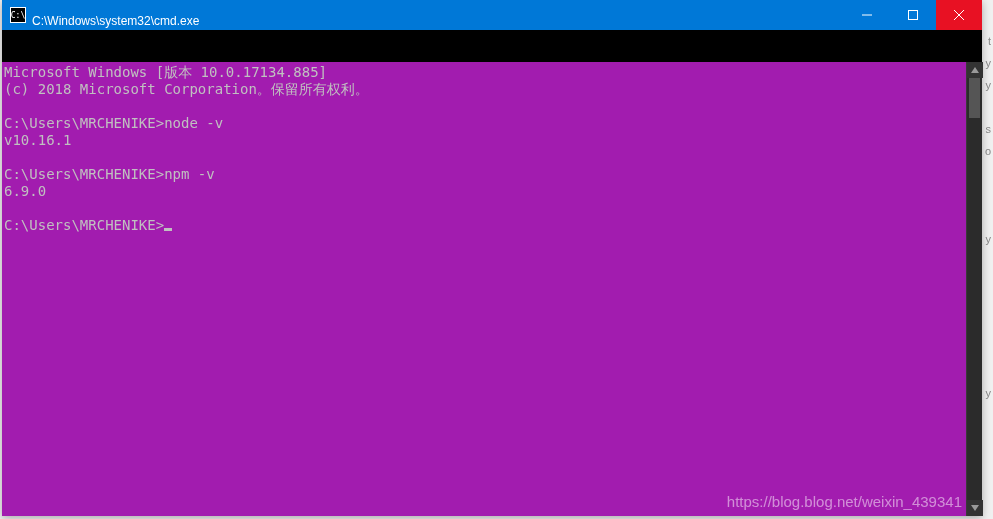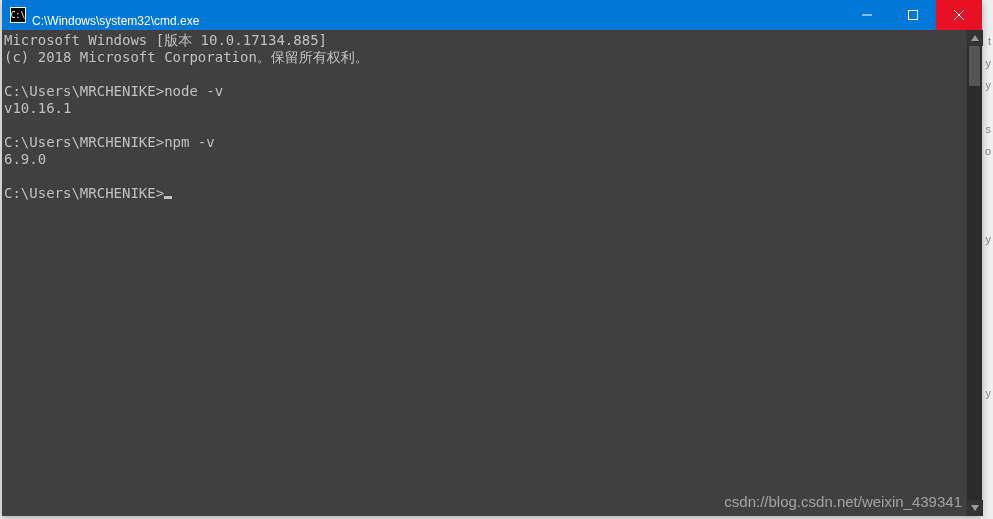--- a/index.html
+++ b/index.html
@@ -69,22 +69,23 @@
       align-items: center;
       justify-content: center;
       color: #fff;
       cursor: default;
     }
     .titlebar-btn.close { background: #e81123; }
     .titlebar-btn svg { width: 10px; height: 10px; }
     .terminal-body {
       flex: 1;
       display: flex;
-      background: #404040;
+      background: #a21caf;
       position: relative;
+      margin-top: 32px;
     }
     .terminal-content {
       flex: 1;
       padding: 2px 0 2px 2px;
       font-family: "NSimSun", "SimSun", "Consolas", monospace;
       font-size: 14px;
       line-height: 17px;
       color: #c0c0c0;
       white-space: pre;
       overflow: hidden;
@@ -189,15 +190,15 @@
       </div>
       <div class="scroll-track">
         <div class="scroll-thumb"></div>
       </div>
       <div class="scroll-btn">
         <svg width="8" height="6" viewBox="0 0 8 6">
             <path d="M4 6 L8 0 L0 0 Z" fill="#999"></path>
           </svg>
       </div>
     </div>
-    <div class="watermark">csdn://blog.csdn.net/weixin_439341</div>
+    <div class="watermark">https://blog.blog.net/weixin_439341</div>
   </div>
 </div>
 
 </body></html>

